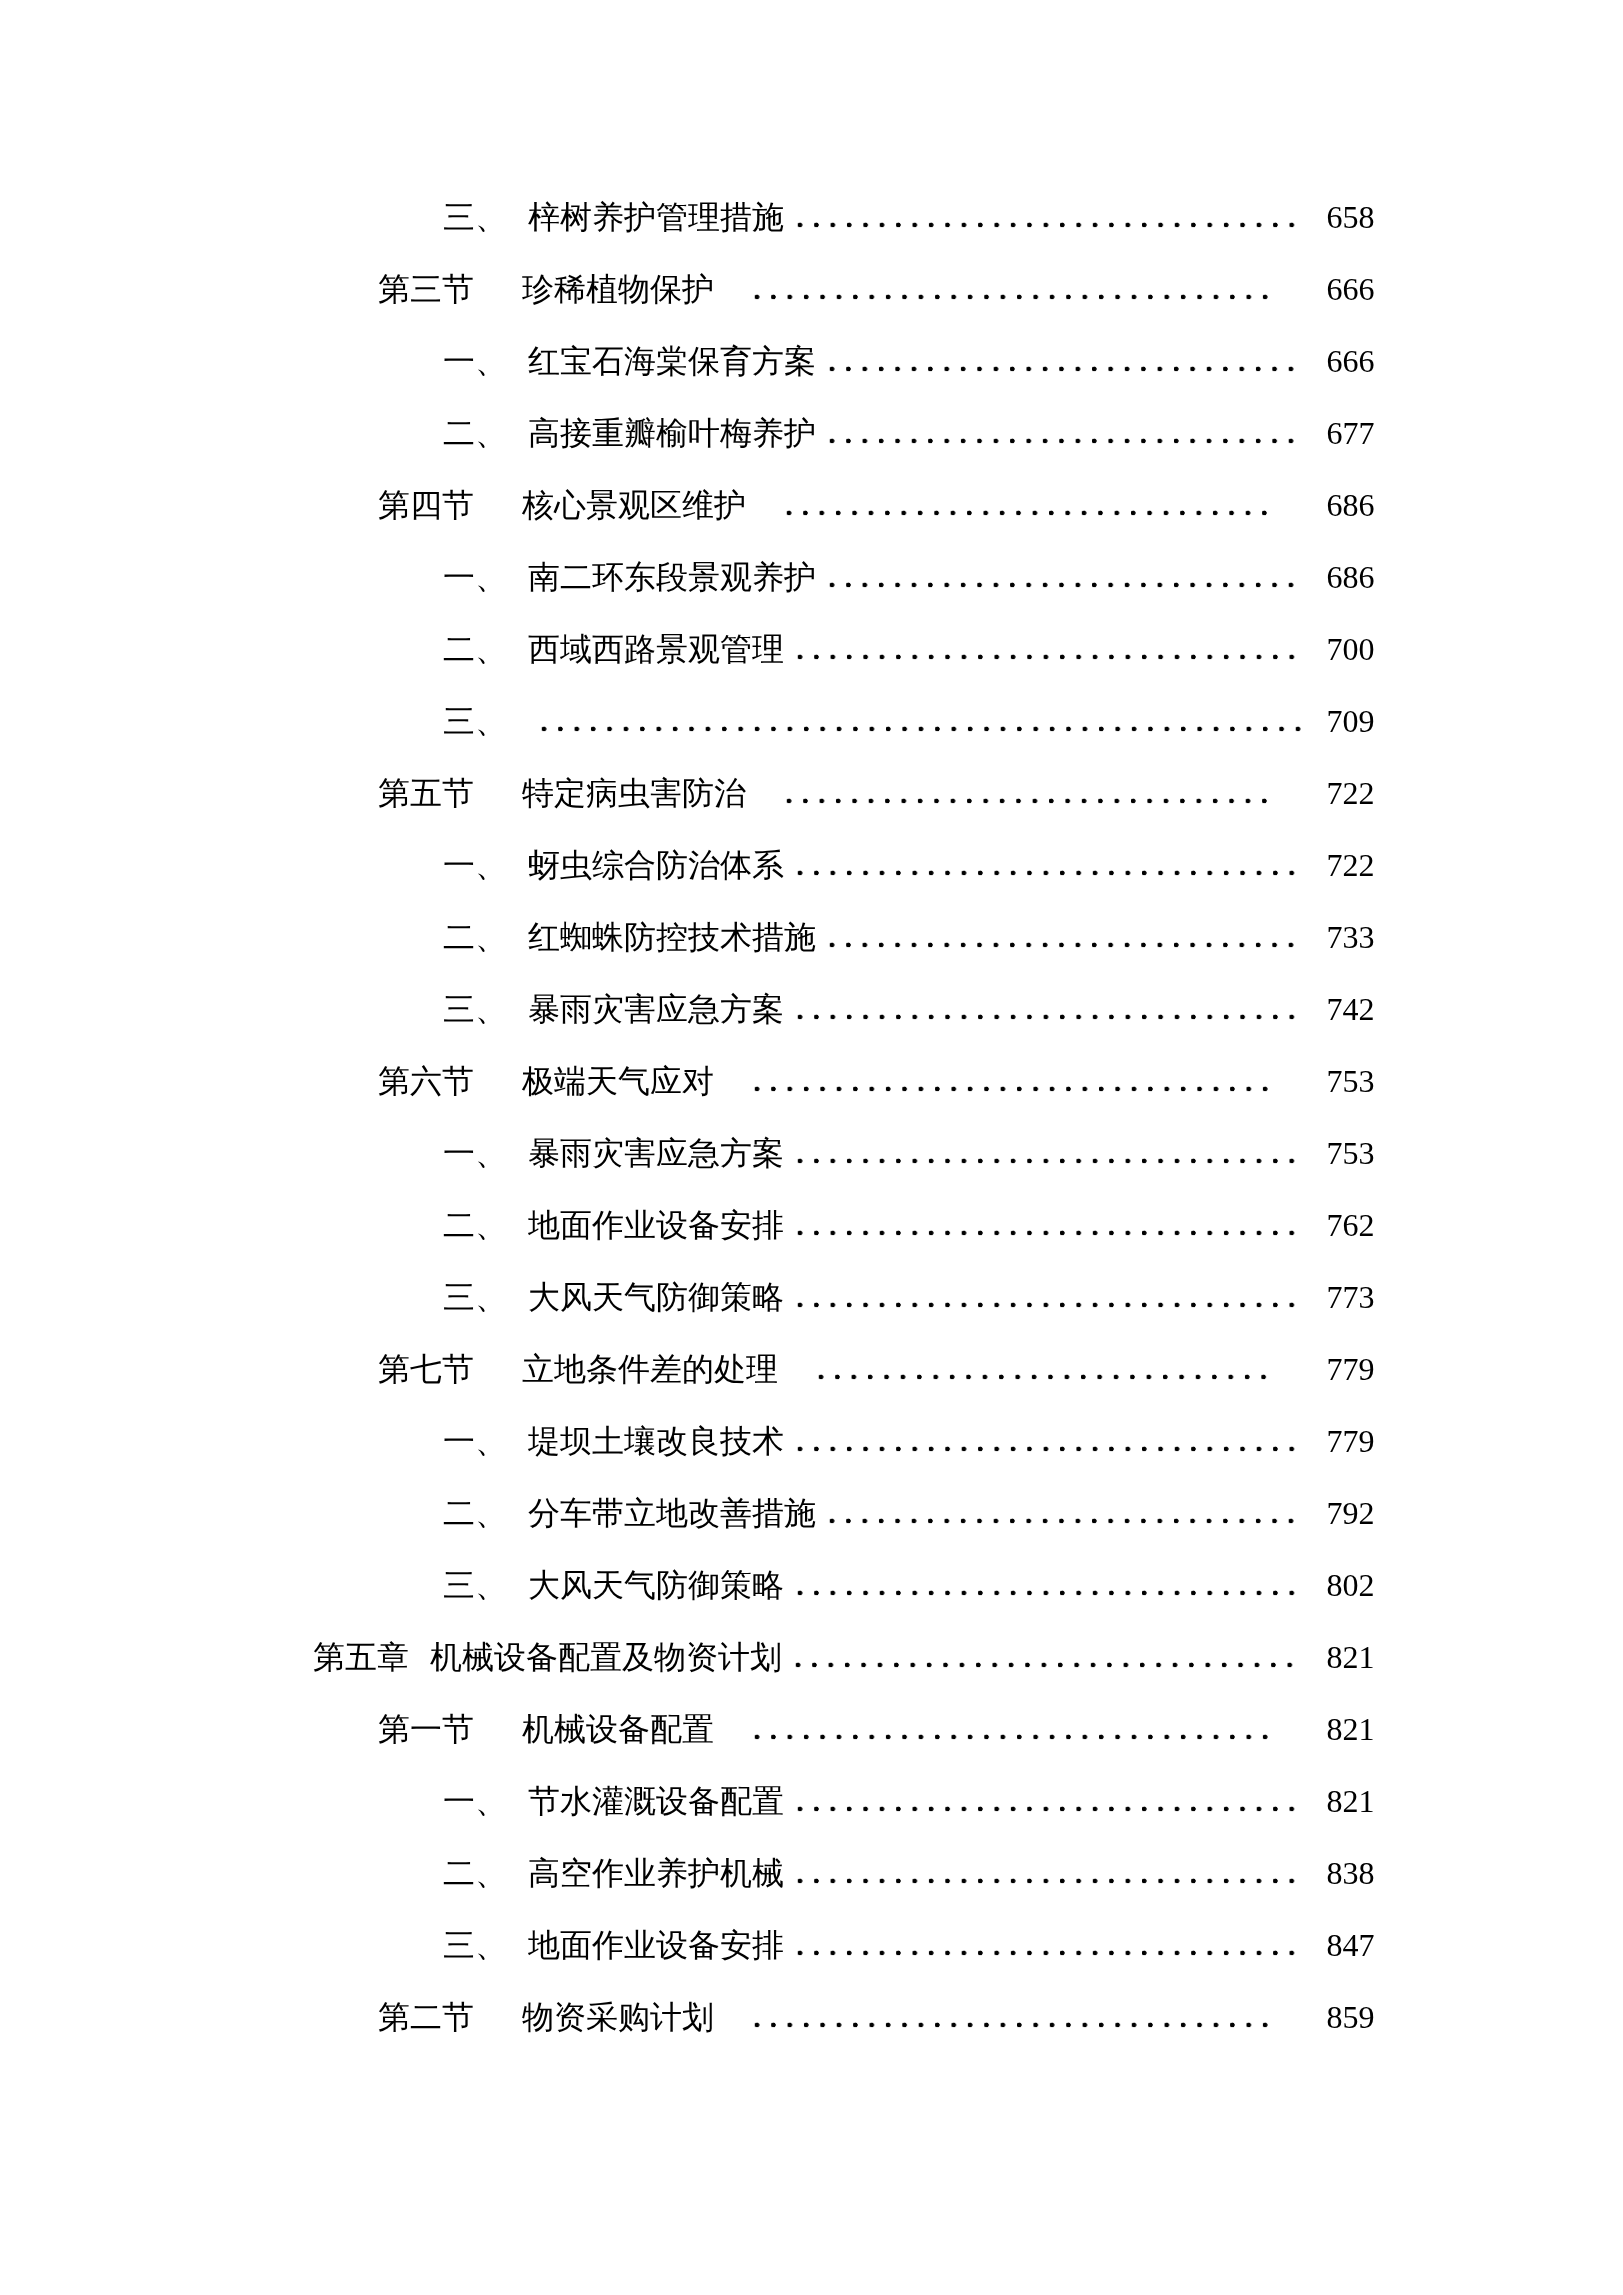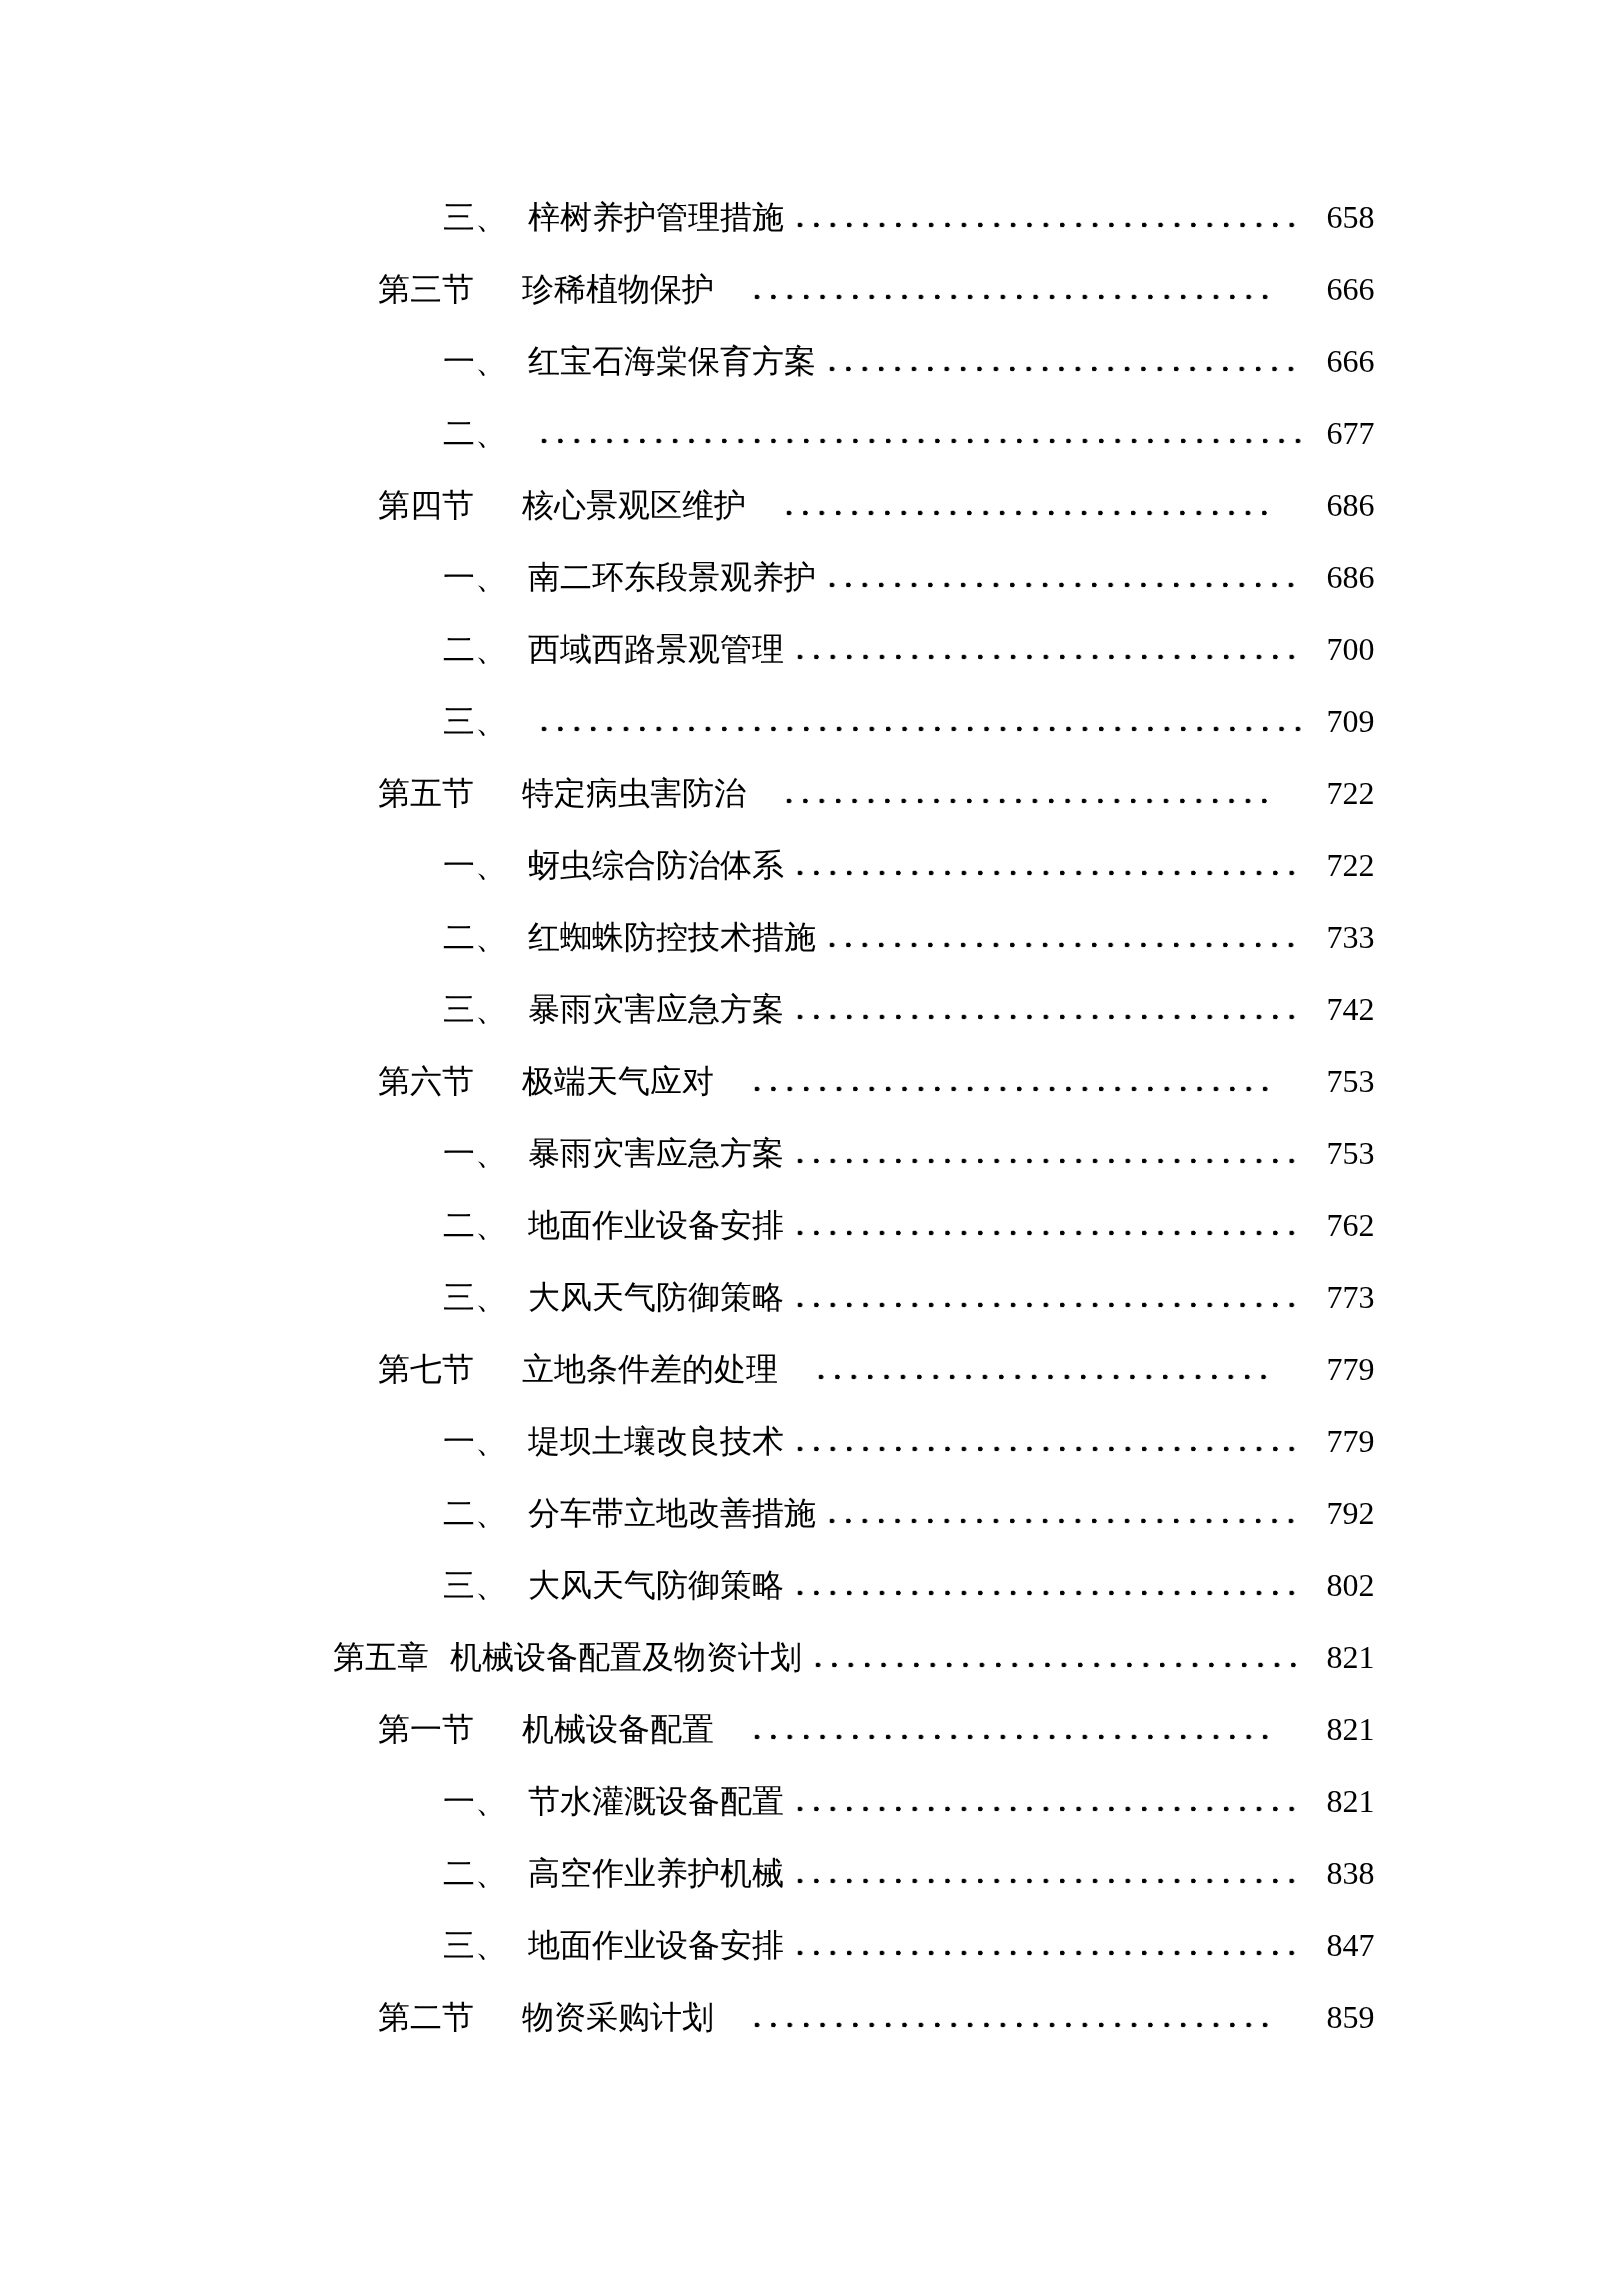--- a/index.html
+++ b/index.html
@@ -23,21 +23,21 @@
     padding-right: 247px; 
   }
   .row {
     display: flex;
     align-items: baseline;
     height: 72px;
     line-height: 72px;
     font-size: 32px;
     white-space: nowrap;
   }
-  .lv-chapter { padding-left: 313px; margin-left: 20px; }
+  .lv-chapter { padding-left: 313px; }
   .lv-section { padding-left: 378px; gap: 27px; }
   .lv-item    { padding-left: 443px; }
   .num   { flex: 0 0 auto; margin-right: 21px; }
   .title { flex: 0 0 auto; }
   
   .leader {
     flex: 1 1 auto;
     height: 5.9px;
     margin-left: 7.9px;
     margin-right: 21.6px;
@@ -72,20 +72,21 @@
 
   <div class="row lv-item">
     <span class="num">一、</span>
     <span class="title">红宝石海棠保育方案</span>
     <span class="leader"></span>
     <span class="page-num">666</span>
   </div>
 
   <div class="row lv-item">
     <span class="num">二、</span>
+    <span class="title">高接重瓣榆叶梅养护</span>
     <span class="leader"></span>
     <span class="page-num">677</span>
   </div>
 
   <div class="row lv-section">
     <span class="num">第四节</span>
     <span class="title">核心景观区维护</span>
     <span class="leader"></span>
     <span class="page-num">686</span>
   </div>

